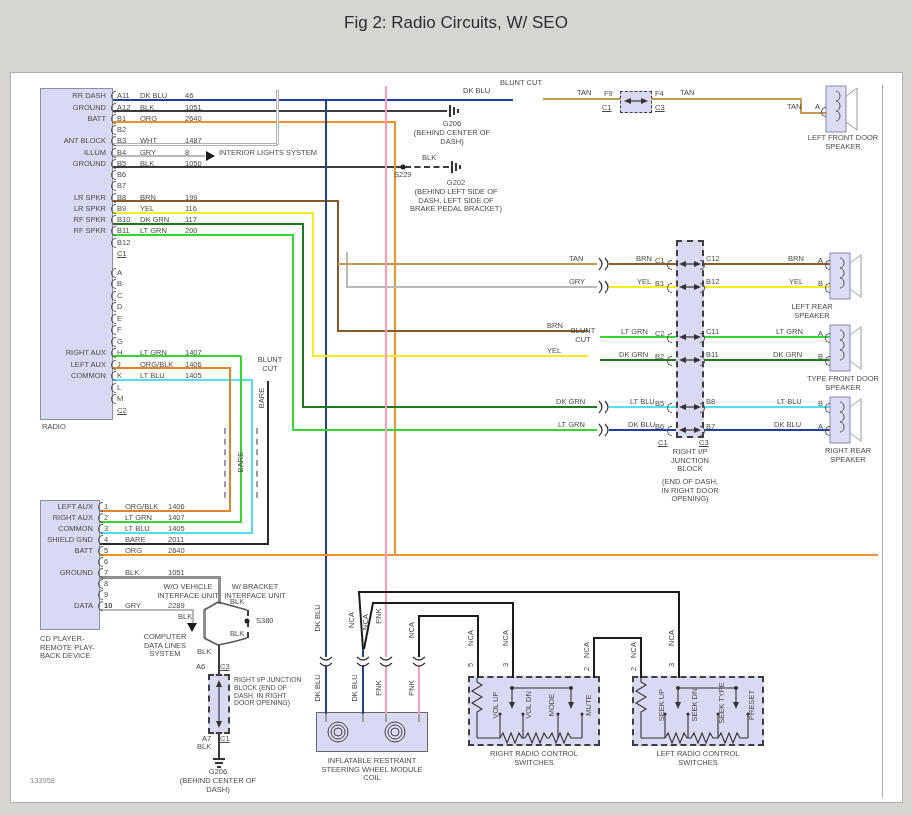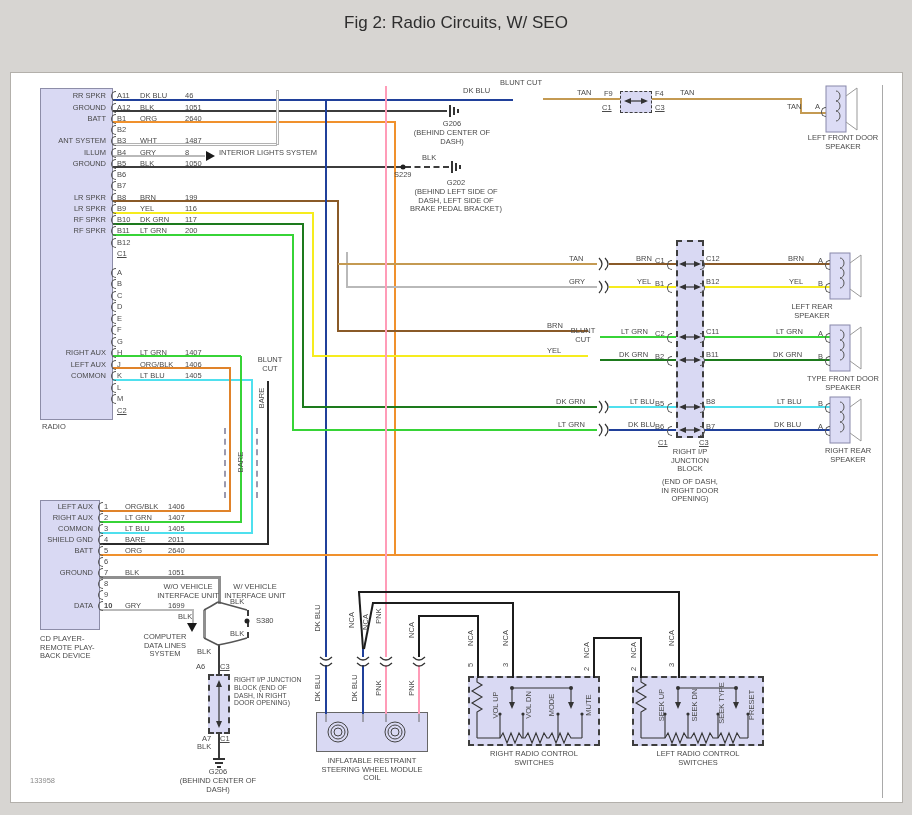--- a/index.html
+++ b/index.html
@@ -56,21 +56,21 @@
 <div class="blk" style="left:40px;top:500px;width:60px;height:130px"></div>
 <div class="blk" style="left:316px;top:712px;width:112px;height:40px;border-color:#666"></div>
 <div class="dblk" style="left:620px;top:91px;width:32px;height:22px;border-width:1px"></div>
 <div class="dblk" style="left:676px;top:240px;width:28px;height:198px"></div>
 <div class="dblk" style="left:208px;top:674px;width:22px;height:60px"></div>
 <div class="dblk" style="left:468px;top:676px;width:132px;height:70px"></div>
 <div class="dblk" style="left:632px;top:676px;width:132px;height:70px"></div>
 
 <div class="rows" id="radio-main" style="left:113px;top:90px">
     <div class="prow" style="height: 11.25px;">
-      <span class="sig">RR SPKR</span>
+      <span class="sig">RR DASH</span>
       <span class="pin" style="left: 4px;">A11</span>
       <span class="col" style="left: 27px;">DK BLU</span>
       <span class="cir" style="left: 72px;">46</span>
       <i class="arcL"></i>
     </div>
     <div class="prow" style="height: 11.25px;">
       <span class="sig">GROUND</span>
       <span class="pin" style="left: 4px;">A12</span>
       <span class="col" style="left: 27px;">BLK</span>
       <span class="cir" style="left: 72px;">1051</span>
@@ -84,21 +84,21 @@
       <i class="arcL"></i>
     </div>
     <div class="prow" style="height: 11.25px;">
       <span class="sig"></span>
       <span class="pin" style="left: 4px;">B2</span>
       <span class="col" style="left: 27px;"></span>
       <span class="cir" style="left: 72px;"></span>
       <i class="arcL"></i>
     </div>
     <div class="prow" style="height: 11.25px;">
-      <span class="sig">ANT SYSTEM</span>
+      <span class="sig">ANT BLOCK</span>
       <span class="pin" style="left: 4px;">B3</span>
       <span class="col" style="left: 27px;">WHT</span>
       <span class="cir" style="left: 72px;">1487</span>
       <i class="arcL"></i>
     </div>
     <div class="prow" style="height: 11.25px;">
       <span class="sig">ILLUM</span>
       <span class="pin" style="left: 4px;">B4</span>
       <span class="col" style="left: 27px;">GRY</span>
       <span class="cir" style="left: 72px;">8</span>
@@ -320,21 +320,21 @@
       <span class="sig"></span>
       <span class="pin" style="left: 4px;">9</span>
       <span class="col" style="left: 25px;"></span>
       <span class="cir" style="left: 68px;"></span>
       <i class="arcL"></i>
     </div>
     <div class="prow" style="height: 11px;">
       <span class="sig">DATA</span>
       <span class="pin" style="left: 4px; font-weight: bold;">10</span>
       <span class="col" style="left: 25px;">GRY</span>
-      <span class="cir" style="left: 68px;">1699</span>
+      <span class="cir" style="left: 68px;">2289</span>
       <i class="arcL"></i>
     </div>
   </div>
 
 <div id="wires">
 
   <div class="w h" style="left: 113px; top: 99px; width: 400px; background: rgb(32, 64, 154);"></div>
   <div class="w h" style="left: 113px; top: 110px; width: 334px; background: rgb(60, 60, 60);"></div>
   <div class="w h" style="left: 113px; top: 121px; width: 281px; background: rgb(240, 145, 45);"></div>
   <div class="w h wht" style="left: 113px; top: 143px; width: 164px; height: 3px; background: rgb(253, 253, 253);"></div>
@@ -602,21 +602,21 @@
 <div class="lbc" style="left:848px;top:447px;width:62px">RIGHT REAR SPEAKER</div>
 
 <div class="lbc" style="left:270px;top:356px;width:40px">BLUNT CUT</div>
 <span class="rot" style="left:261px;top:398px">BARE</span>
 <span class="rot" style="left:240px;top:462px">BARE</span>
 
 <span class="lb" style="left:42px;top:423px">RADIO</span>
 <div class="lb" style="left:40px;top:635px;width:64px;white-space:normal">CD PLAYER-REMOTE PLAY-BACK DEVICE</div>
 
 <div class="lbc" style="left:188px;top:583px;width:62px">W/O VEHICLE INTERFACE UNIT</div>
-<div class="lbc" style="left:255px;top:583px;width:68px">W/ VEHICLE INTERFACE UNIT</div>
+<div class="lbc" style="left:255px;top:583px;width:68px">W/ BRACKET INTERFACE UNIT</div>
 <span class="lb" style="left:178px;top:613px">BLK</span>
 <span class="lb" style="left:230px;top:598px">BLK</span>
 <span class="lb" style="left:256px;top:617px">S380</span>
 <span class="lb" style="left:230px;top:630px">BLK</span>
 <span class="lb" style="left:197px;top:648px">BLK</span>
 <span class="lb" style="left:196px;top:663px">A6</span>
 <span class="lb und" style="left:220px;top:663px">C3</span>
 <div class="lb small" style="left:234px;top:676px;width:70px;white-space:normal">RIGHT I/P JUNCTION BLOCK (END OF DASH, IN RIGHT DOOR OPENING)</div>
 <span class="lb" style="left:202px;top:735px">A7</span>
 <span class="lb und" style="left:220px;top:735px">C1</span>

